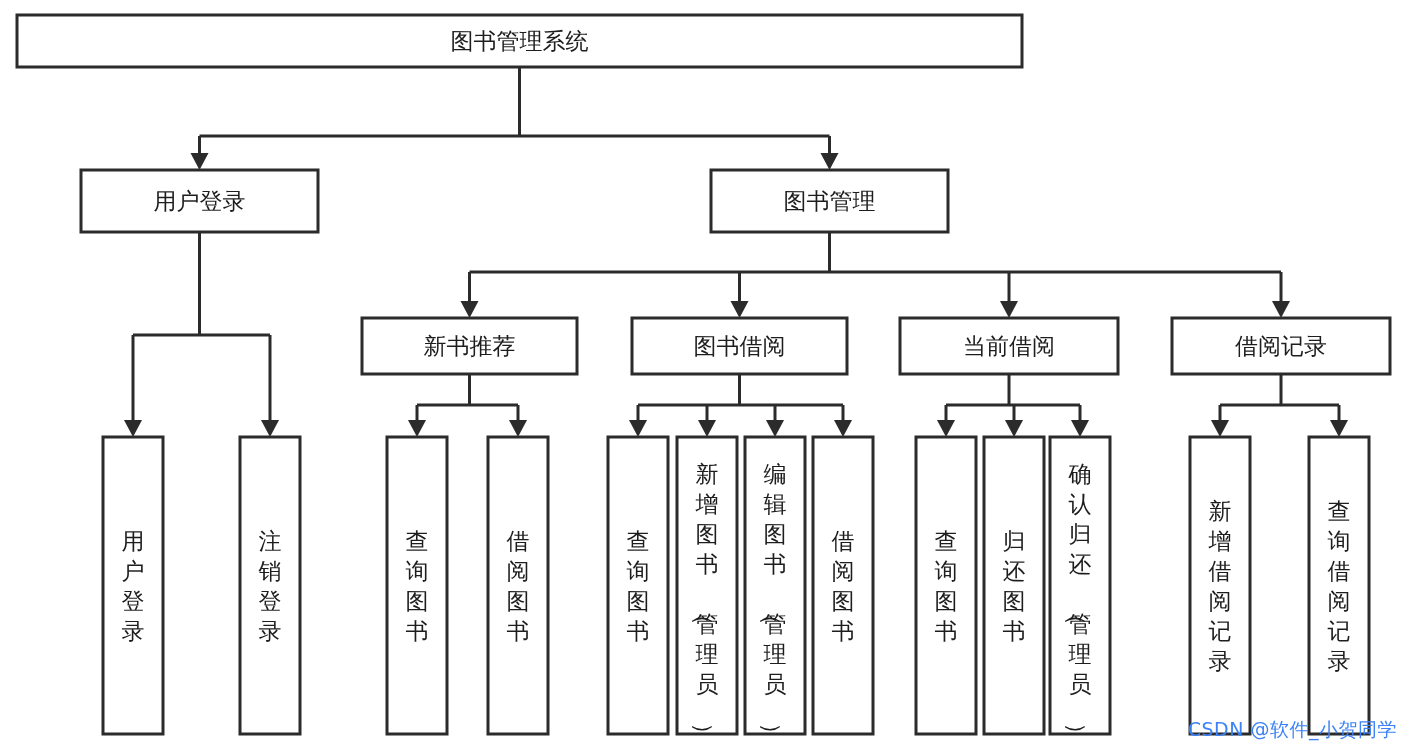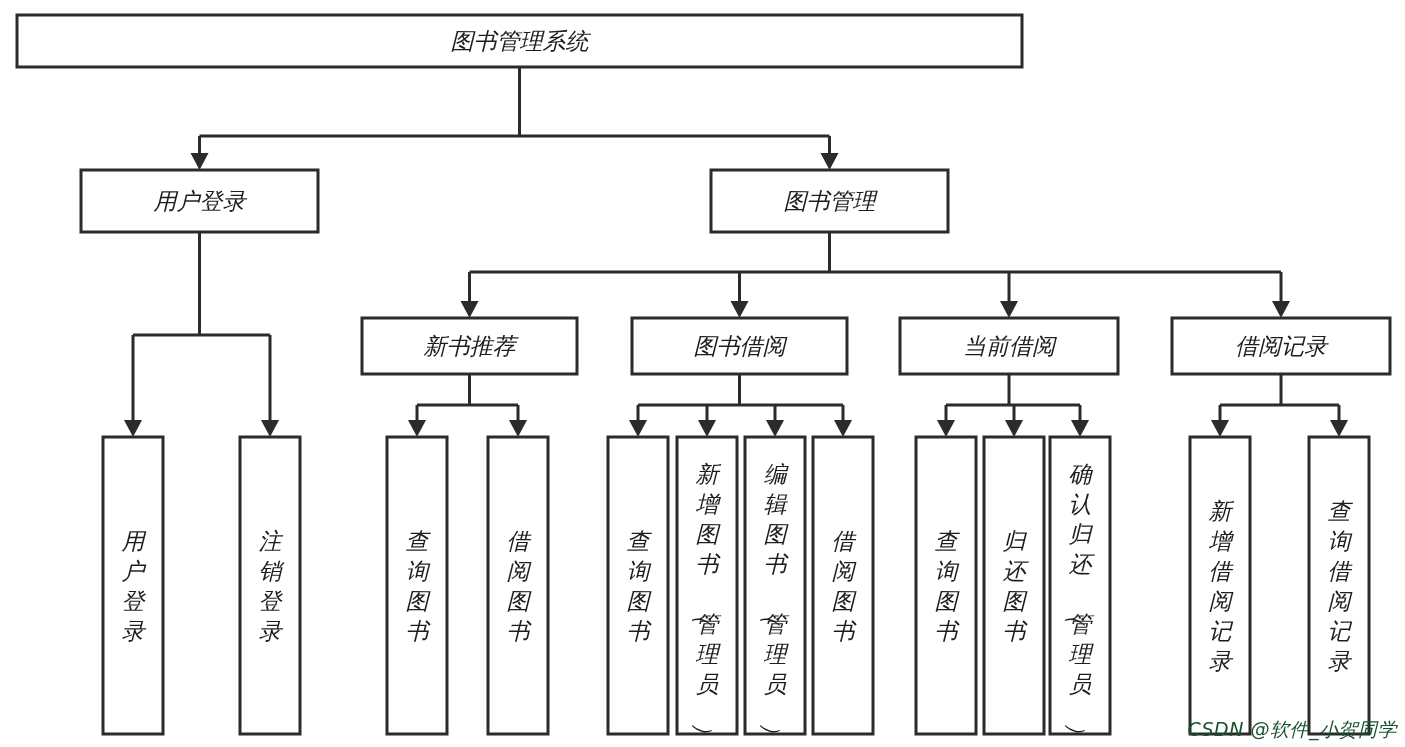--- a/index.html
+++ b/index.html
@@ -11,21 +11,20 @@
     width: 1405px;
     height: 747px;
     font-family: "DejaVu Sans", "Liberation Sans", sans-serif;
     overflow: hidden;
     position: relative;
   }
   #diagram-root {
     position: relative;
     width: 1405px;
     height: 747px;
-    font-style: italic;
   }
   svg.flow {
     position: absolute;
     top: 0;
     left: 0;
     width: 1405px;
     height: 747px;
   }
   .node-rect {
     fill: #ffffff;
@@ -53,21 +52,21 @@
   .edge-head {
     fill: #2b2b2b;
     stroke: none;
   }
   .watermark {
     position: absolute;
     right: 8px;
     bottom: 4px;
     font-family: "DejaVu Sans", "Liberation Sans", sans-serif;
     font-size: 19px;
-    color: #14532d;
+    color: #3b82f6;
     white-space: nowrap;
     letter-spacing: 0.5px;
   }
 </style>
 </head>
 <body>
 
 <div id="diagram-root">
 
   <svg class="flow" viewBox="0 0 1405 747" xmlns="http://www.w3.org/2000/svg">

